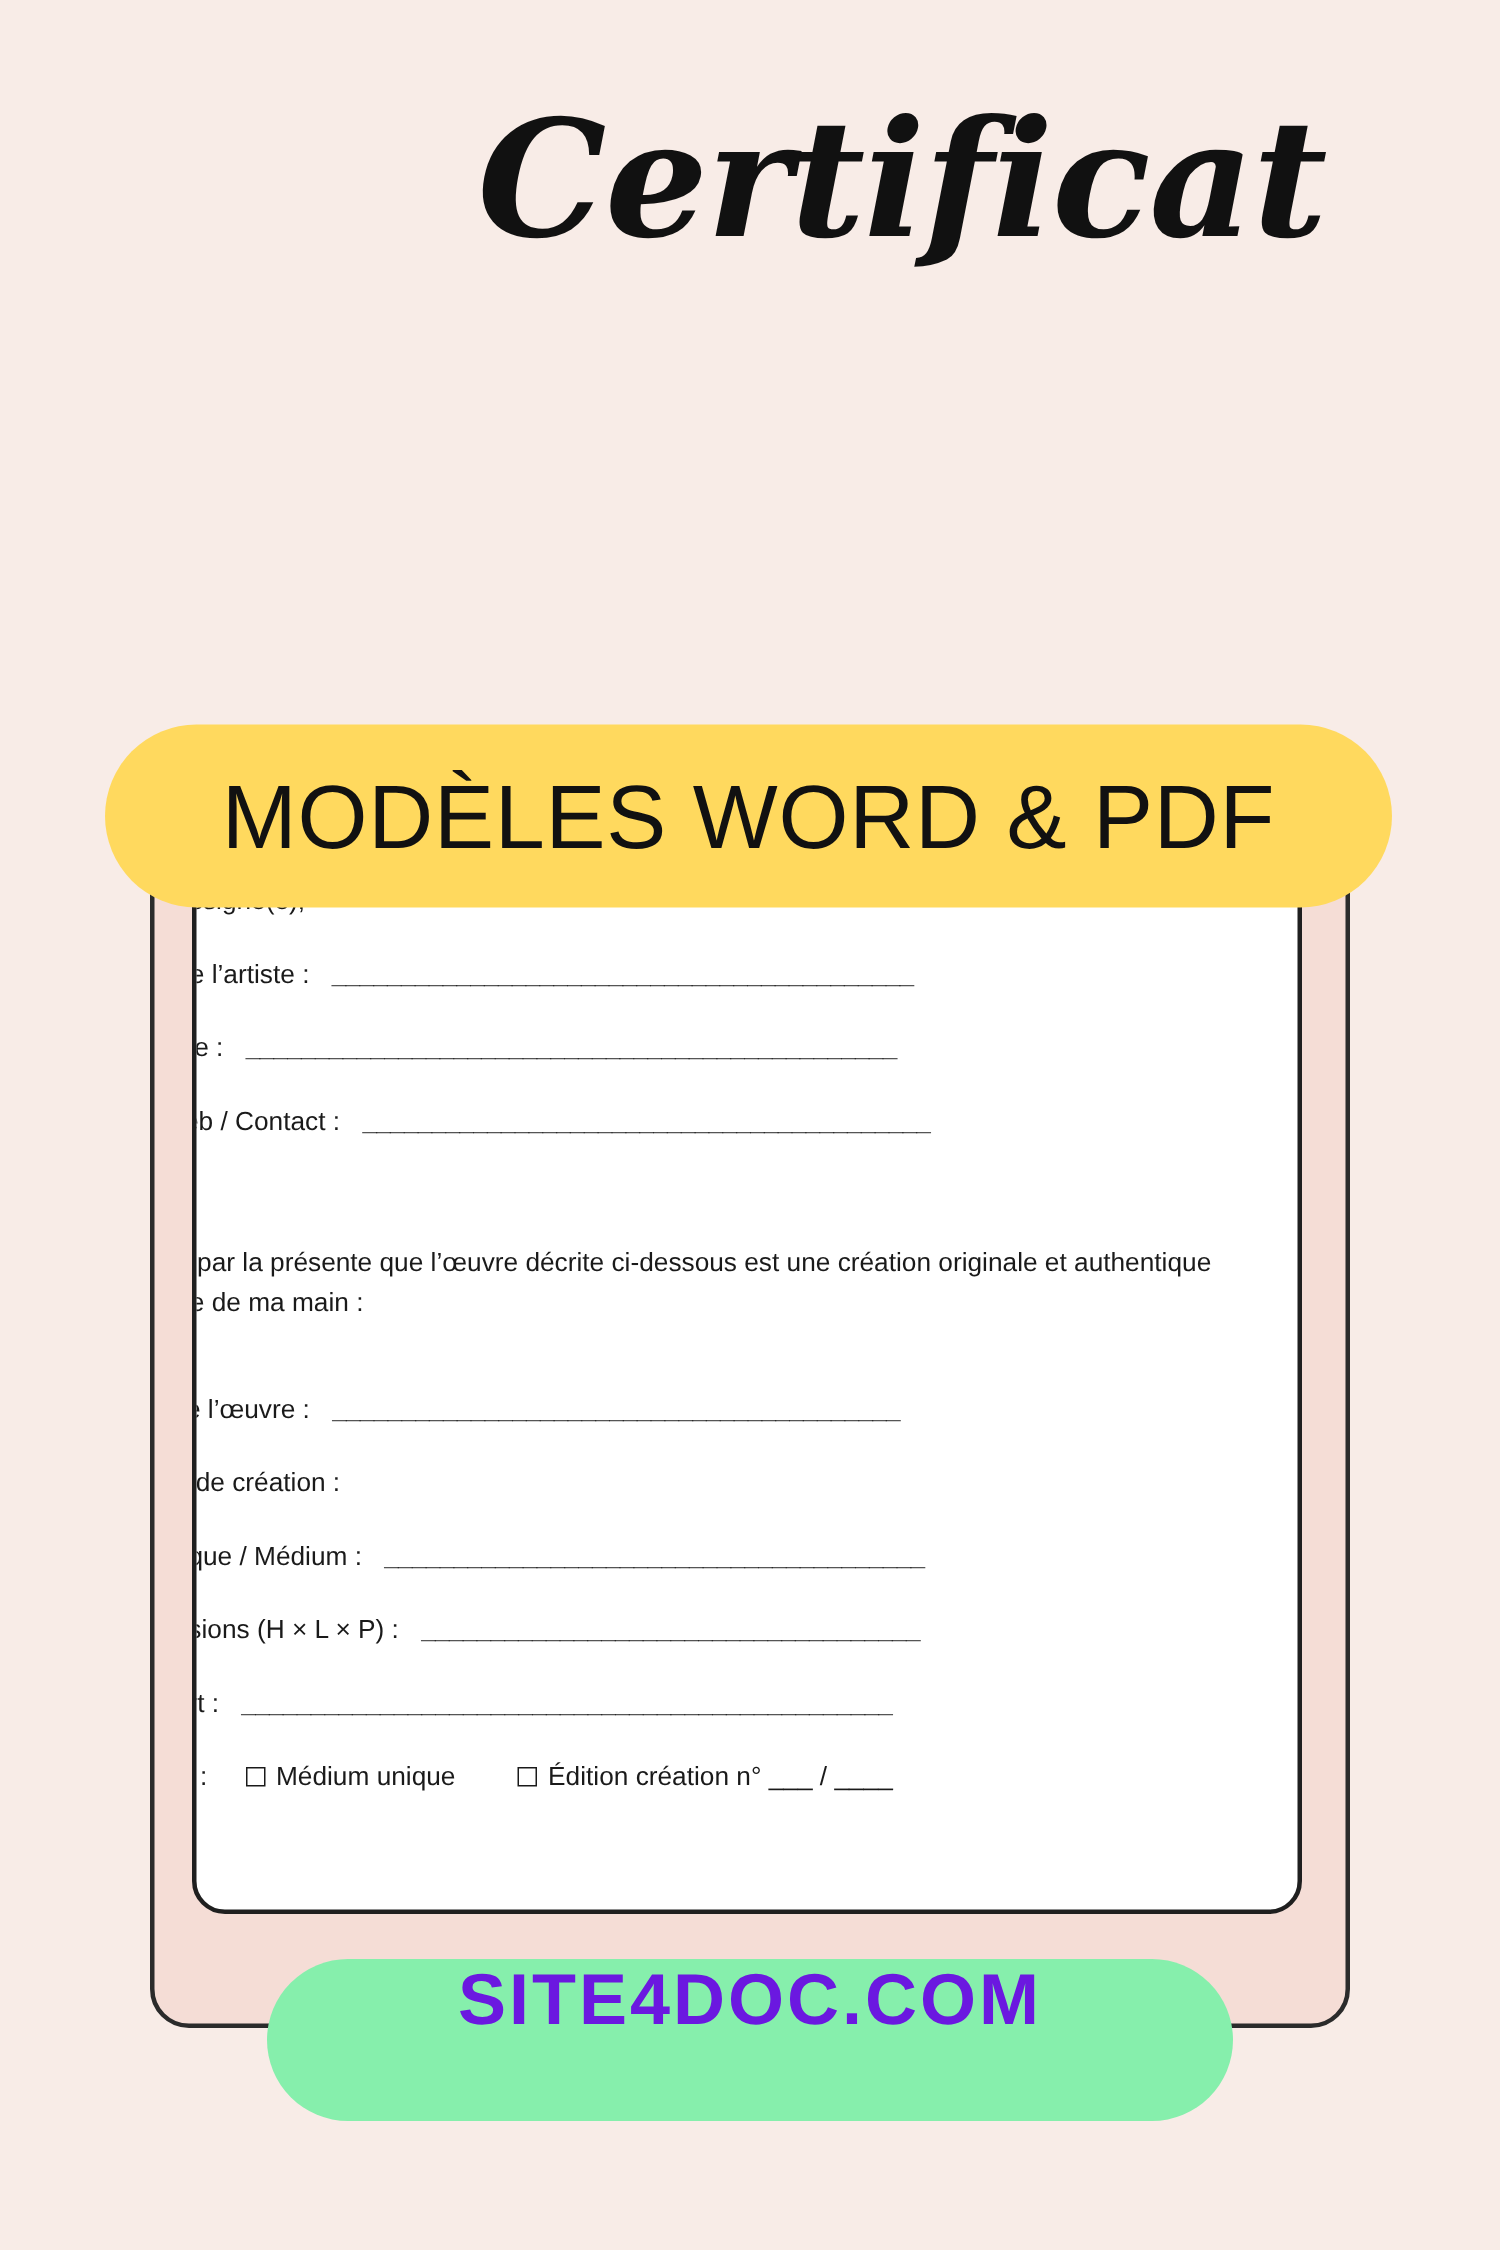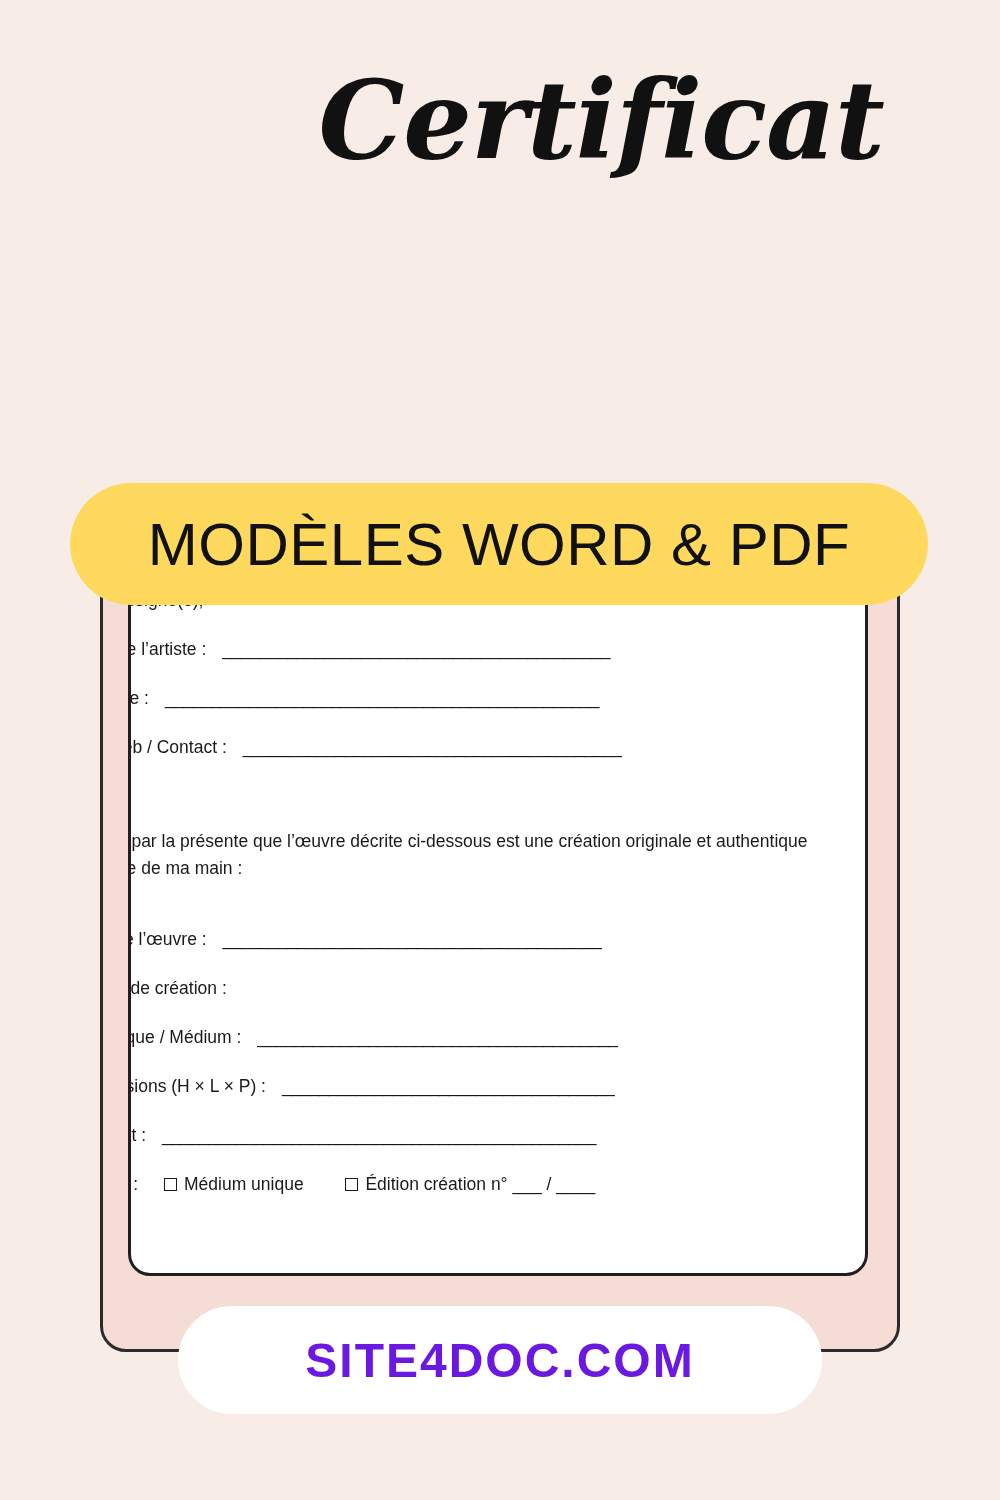--- a/index.html
+++ b/index.html
@@ -103,20 +103,21 @@
     display: flex;
     align-items: baseline;
     white-space: nowrap;
     margin: 0 0 22px 0;
   }
   .ln .lbl { flex: 0 0 auto; }
   .ln .rule {
     flex: 0 0 auto;
     font-family: "Liberation Sans", sans-serif;
     letter-spacing: -0.5px;
+    font-style: italic;
   }
   .gap-lg { height: 44px; }
   .para {
     margin: 0;
     max-width: 795px;
     white-space: normal;
   }
   .checkline { margin-top: 10px; white-space: nowrap; }
   .cbox {
     display: inline-block;
@@ -128,24 +129,23 @@
   }
   .sp { display: inline-block; width: 16px; }
 
   
   .site-pill {
     position: absolute;
     top: 1306px;
     left: 178px;
     width: 644px;
     height: 108px;
-    background: #ffffff;
+    background: #86efac;
     border-radius: 54px;
     display: flex;
-    align-items: center;
     justify-content: center;
     z-index: 6;
   }
   .site-text {
     font-family: "Liberation Sans", sans-serif;
     font-weight: 700;
     font-size: 48px;
     letter-spacing: 2px;
     color: #6b18e0;
     white-space: nowrap;

